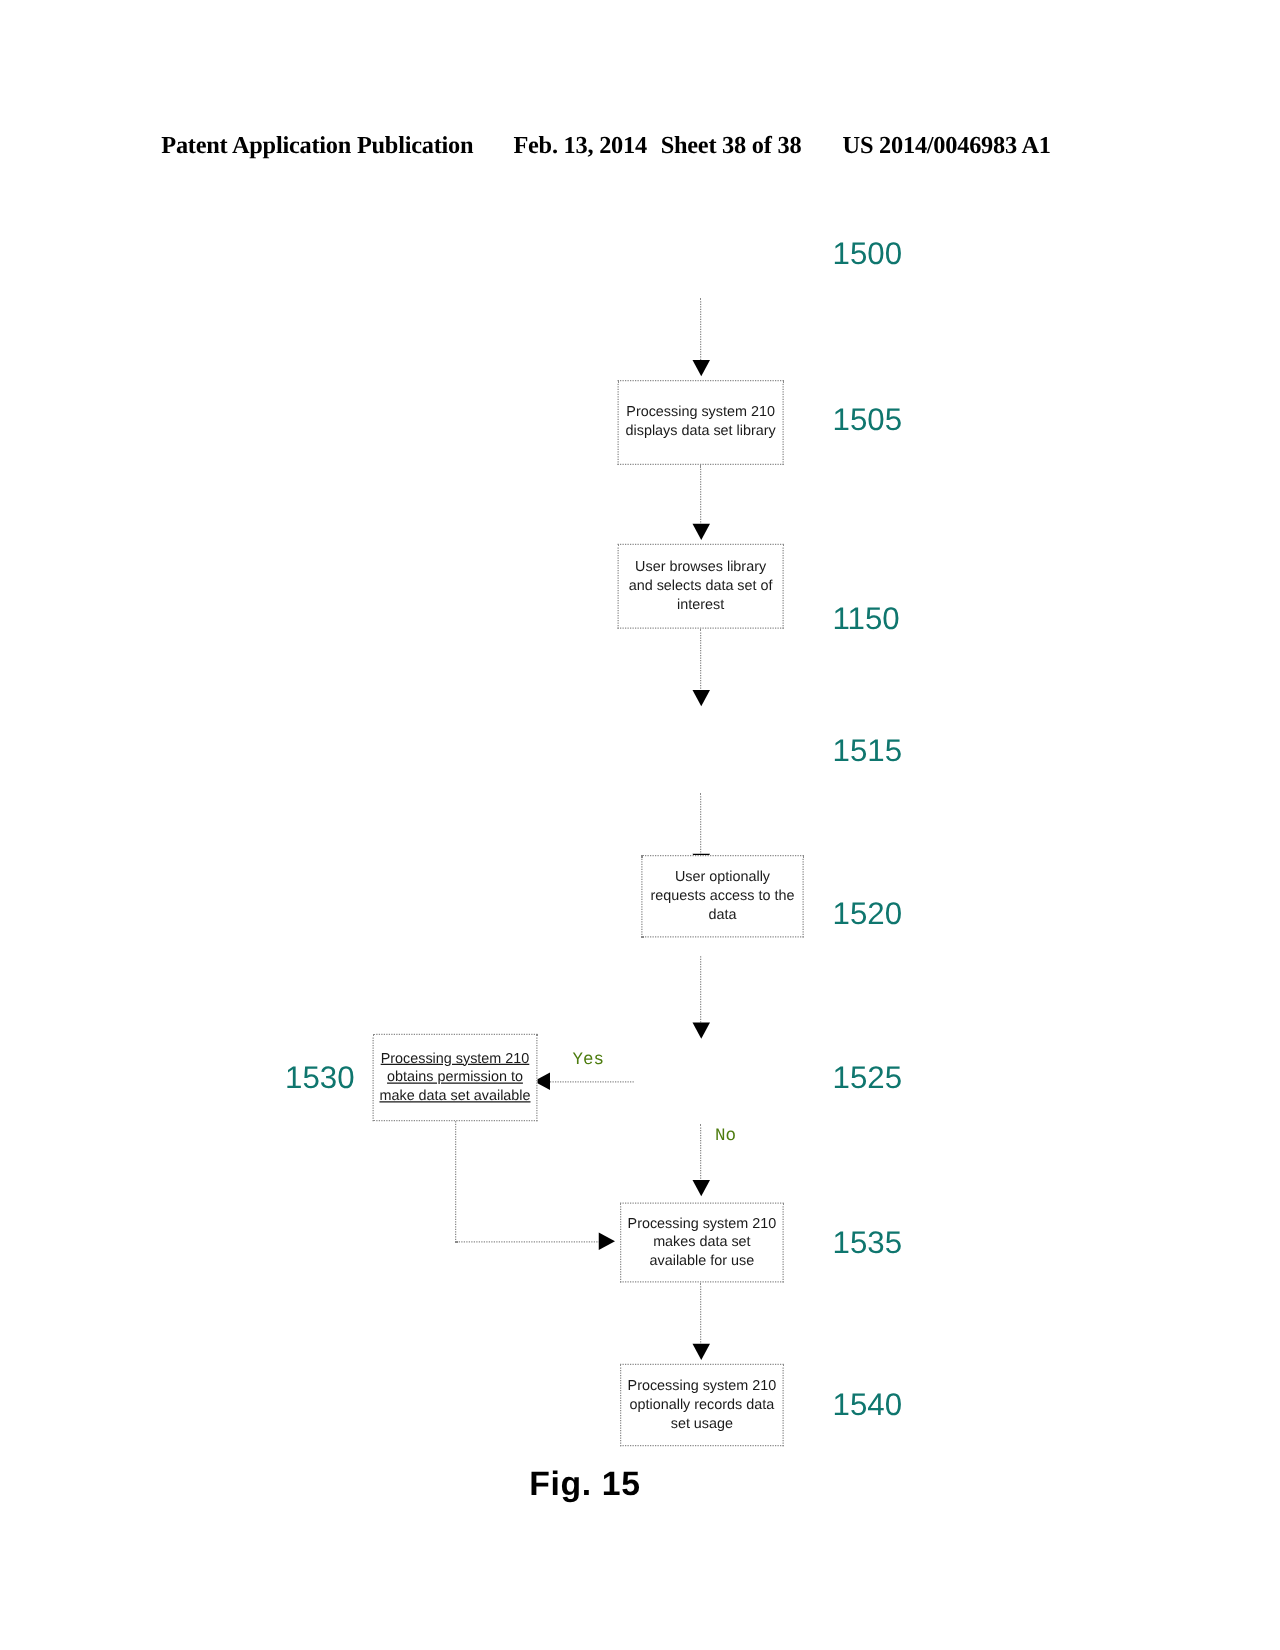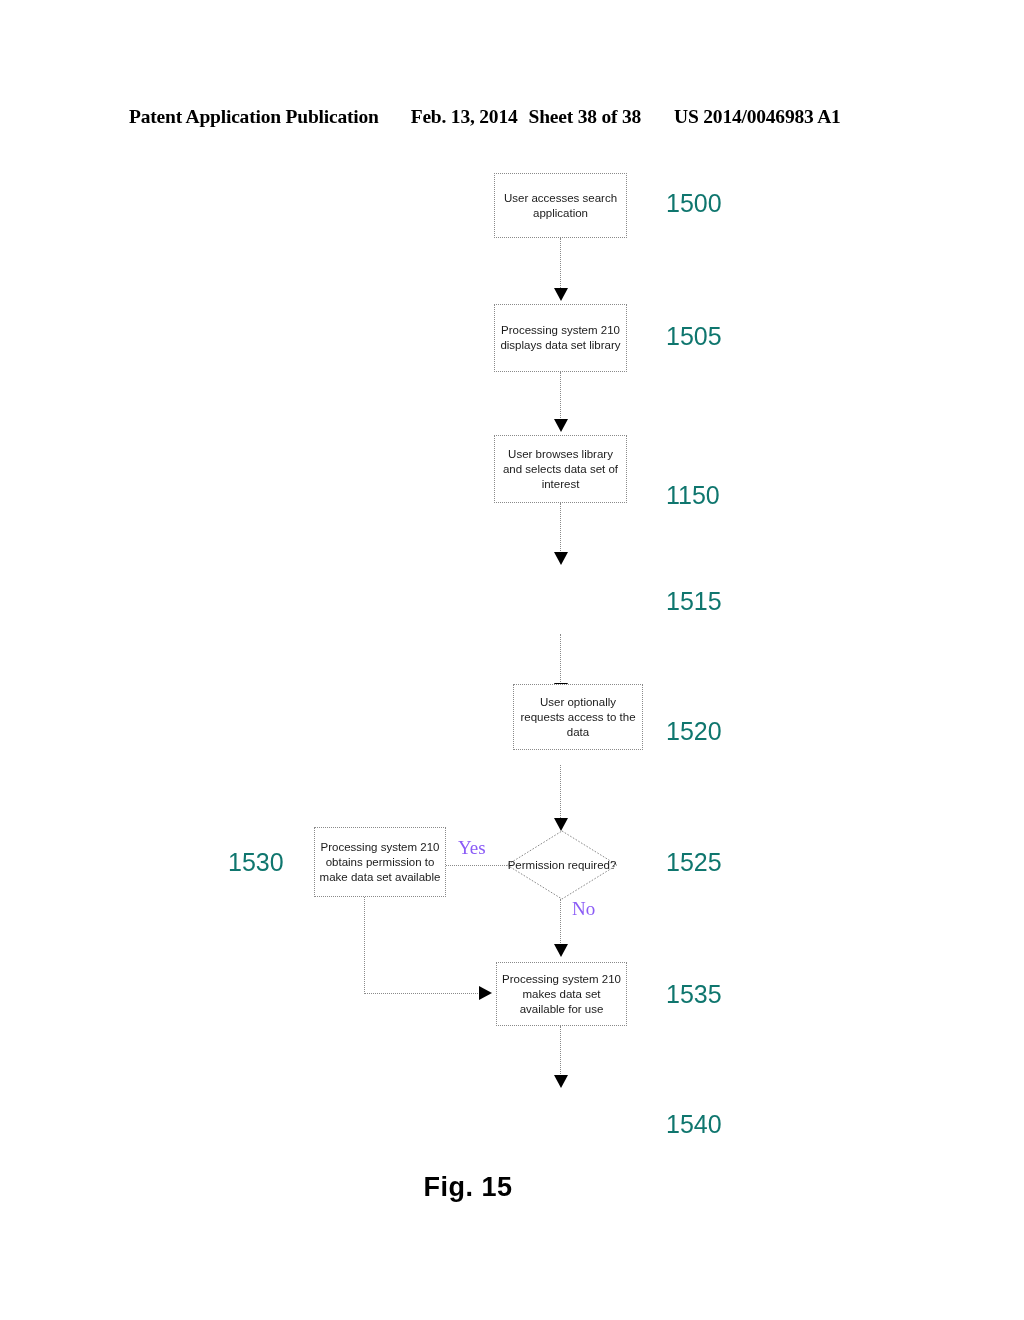--- a/index.html
+++ b/index.html
@@ -87,24 +87,24 @@
     font-family: "Liberation Sans", sans-serif;
     font-size: 25px;
     line-height: 28px;
     color: #0f766e;
     white-space: nowrap;
   }
 
   
   .branch-label {
     position: absolute;
-    font-family: Liberation Serif, serif;
-    font-size: 19px;
+    font-family: Liberation Mono, monospace;
+    font-size: 14px;
     line-height: 24px;
-    color: #8b5cf6;
+    color: #4d7c0f;
     white-space: nowrap;
   }
 
   
   .conn-v {
     position: absolute;
     width: 0;
     border-left: 1px dotted #8a8a8a;
   }
   .conn-h {
@@ -157,23 +157,20 @@
 
 <div id="page">
 
   <div id="header">
     <span class="h-pub">Patent Application Publication</span>
     <span class="h-date">Feb. 13, 2014</span>
     <span class="h-sheet">Sheet 38 of 38</span>
     <span class="h-num">US 2014/0046983 A1</span>
   </div>
 
-  <div class="node" style="left:494px; top:173px; width:133px; height:65px;">
-    <span class="node-text">User accesses search application</span>
-  </div>
   <div class="ref" style="left:666px; top:189px;">1500</div>
 
   <div class="conn-v" style="left:560px; top:238px; height:52px;"></div>
   <div class="arrow-down" style="left:554px; top:288px;"></div>
 
   <div class="node" style="left:494px; top:304px; width:133px; height:68px;">
     <span class="node-text">Processing system 210 displays data set library</span>
   </div>
   <div class="ref" style="left:666px; top:322px;">1505</div>
 
@@ -194,52 +191,49 @@
   <div class="arrow-down" style="left:554px; top:683px;"></div>
 
   <div class="node" style="left:497px; top:684px; width:130px; height:66px;margin-left:16px;">
     <span class="node-text">User optionally requests access to the data</span>
   </div>
   <div class="ref" style="left:666px; top:717px;">1520</div>
 
   <div class="conn-v" style="left:560px; top:765px; height:55px;"></div>
   <div class="arrow-down" style="left:554px; top:818px;"></div>
 
-  <div class="diamond-wrap" style="left:506px; top:830px; width:112px; height:70px;">
-    <svg class="diamond-shape" viewBox="0 0 112 70" preserveAspectRatio="none">
-      <polygon points="56,1 111,35 56,69 1,35" fill="#ffffff" stroke="#8a8a8a" stroke-width="1" stroke-dasharray="1.6 1.6"></polygon>
-    </svg>
-    <div class="diamond-label">Permission required?</div>
-  </div>
   <div class="ref" style="left:666px; top:848px;">1525</div>
 
   <div class="conn-h" style="left:437px; top:865px; width:70px;"></div>
   <div class="arrow-left" style="left:427px; top:858px;"></div>
   <div class="branch-label" style="left:458px; top:836px;">Yes</div>
 
-  <div class="node" style="left:314px; top:827px; width:132px; height:70px;">
+  <div class="node" style="left:298px; top:827px; width:132px; height:70px;text-decoration:underline;">
     <span class="node-text">Processing system 210 obtains permission to make data set available</span>
   </div>
   <div class="ref" style="left:228px; top:848px;">1530</div>
 
   <div class="conn-v" style="left:364px; top:897px; height:97px;"></div>
   <div class="conn-h" style="left:364px; top:993px; width:118px;"></div>
   <div class="arrow-right" style="left:479px; top:986px;"></div>
 
   <div class="conn-v" style="left:560px; top:899px; height:48px;"></div>
   <div class="arrow-down" style="left:554px; top:944px;"></div>
   <div class="branch-label" style="left:572px; top:897px;">No</div>
 
   <div class="node" style="left:496px; top:962px; width:131px; height:64px;">
     <span class="node-text">Processing system 210 makes data set available for use</span>
   </div>
   <div class="ref" style="left:666px; top:980px;">1535</div>
 
   <div class="conn-v" style="left:560px; top:1026px; height:52px;"></div>
   <div class="arrow-down" style="left:554px; top:1075px;"></div>
 
+  <div class="node" style="left:496px; top:1091px; width:131px; height:66px;">
+    <span class="node-text">Processing system 210 optionally records data set usage</span>
+  </div>
   <div class="ref" style="left:666px; top:1110px;">1540</div>
 
   <div id="fig-caption">
     <span class="cap-inner">Fig. 15</span>
   </div>
 
 </div>
 
 </body></html>

